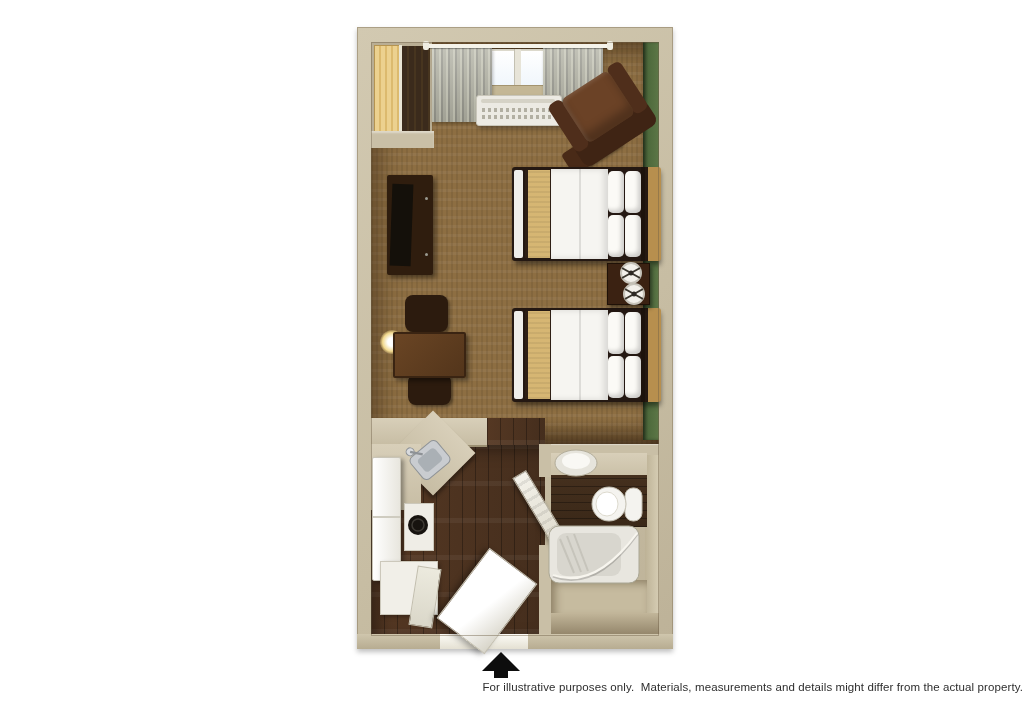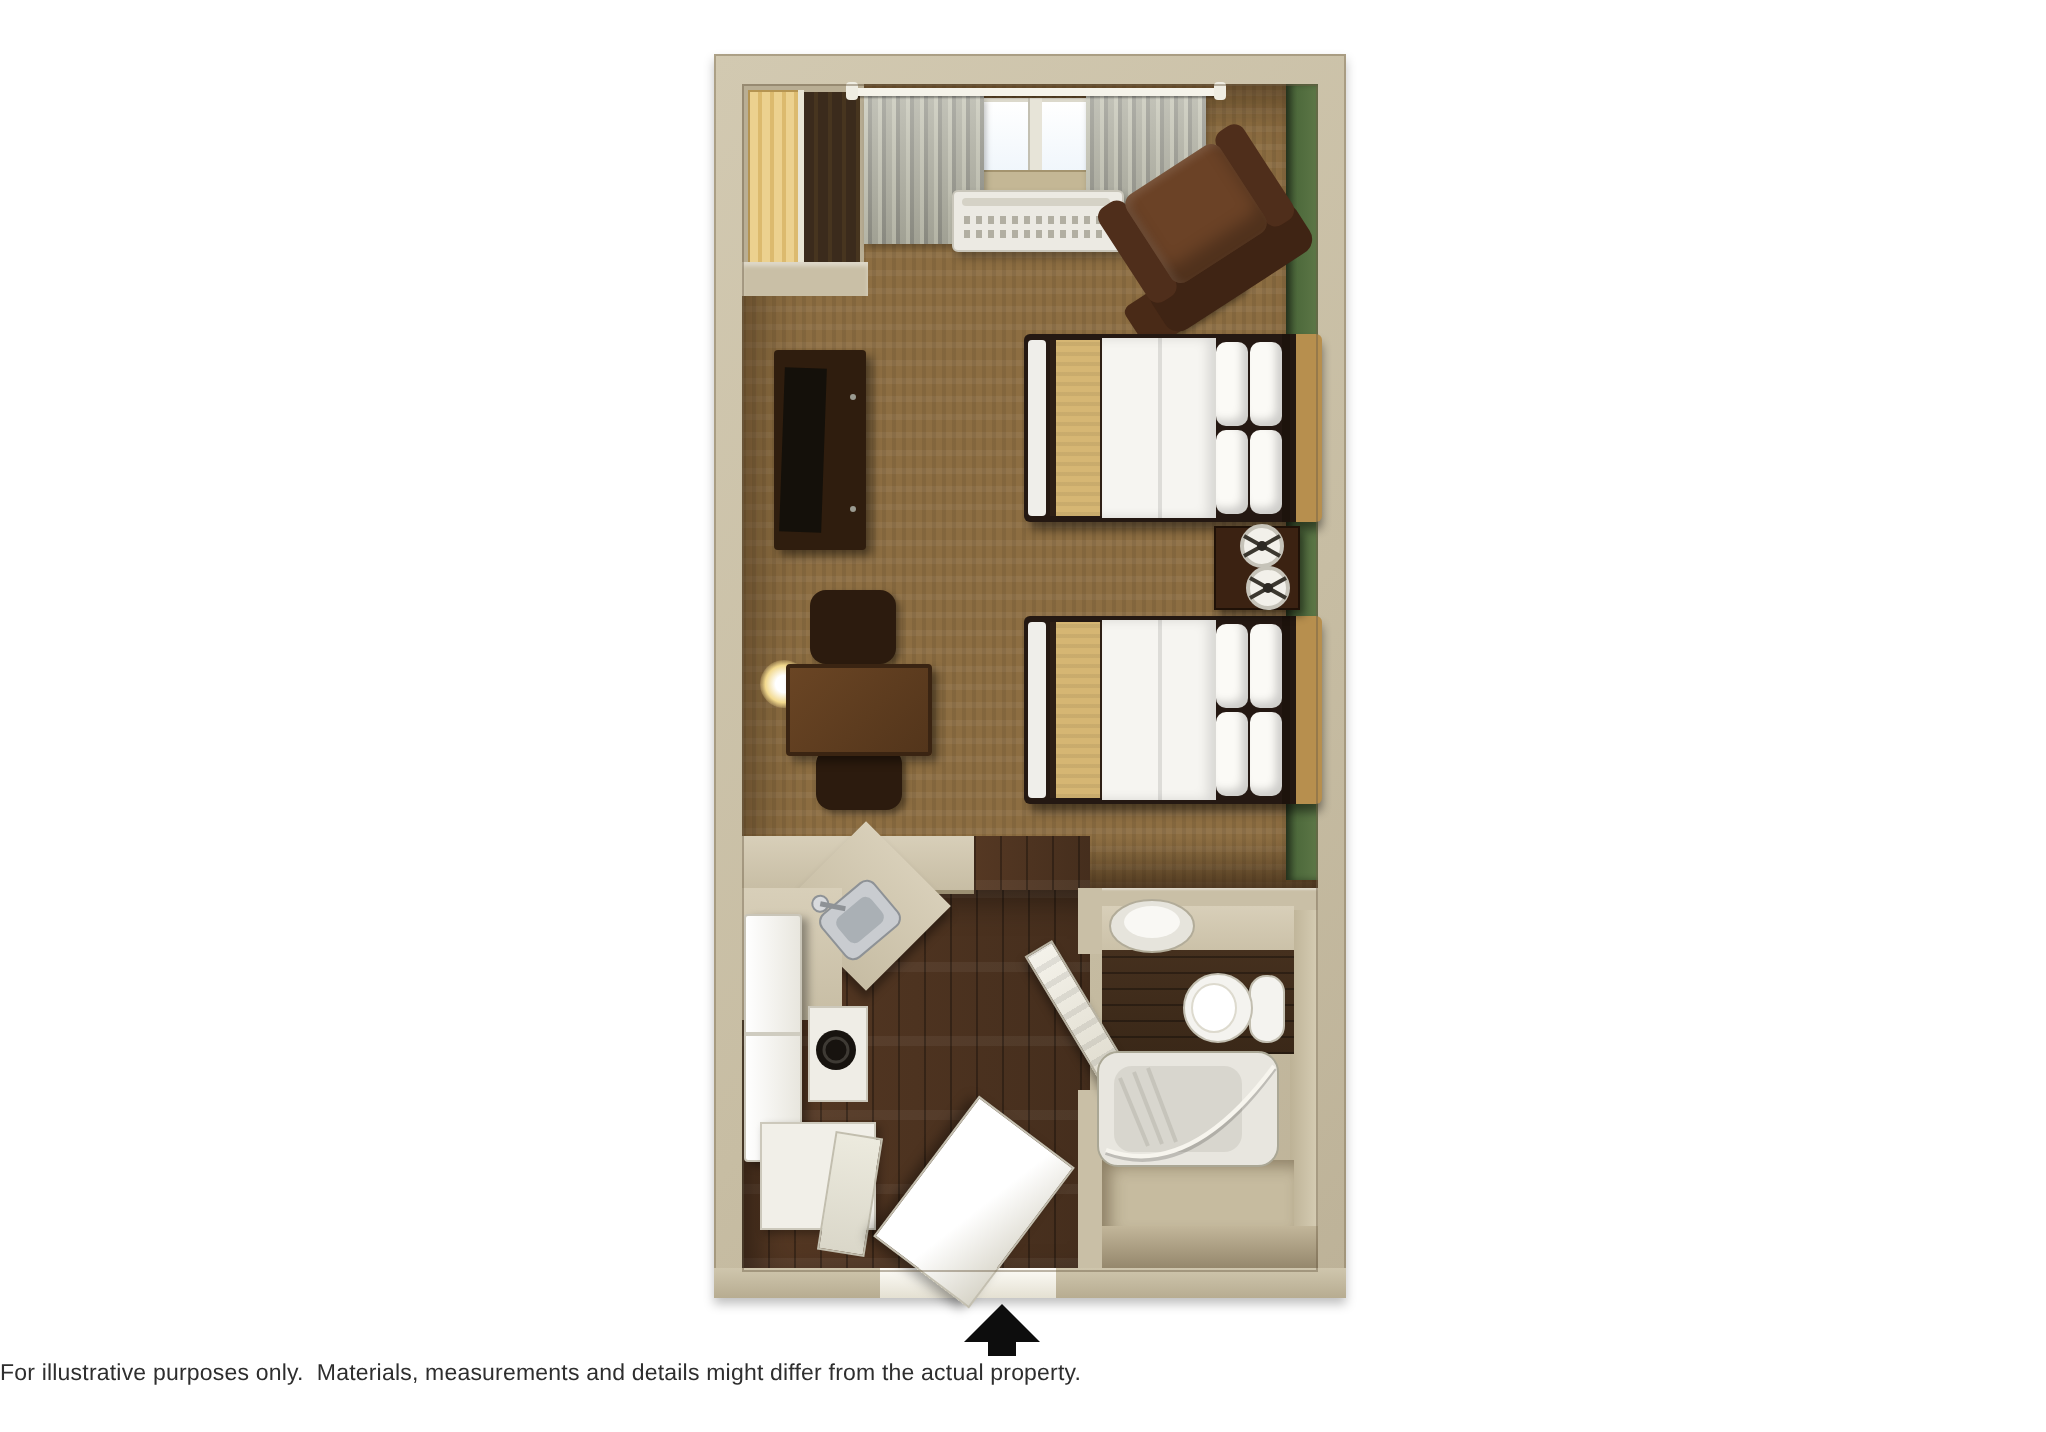--- a/index.html
+++ b/index.html
@@ -151,21 +151,21 @@
 
   
   .bottom-wall{left:0;top:607px;width:316px;height:15px;background:linear-gradient(#cfc6ad,#b7ac91);}
   .door-gap{left:83px;top:607px;width:88px;height:15px;background:linear-gradient(#fdfcf7,#e4e0d2);}
 
   
   .arrow{left:481px;top:652px;width:40px;}
   .arrow-head{width:0;height:0;margin:0 auto;border-left:19px solid transparent;
     border-right:19px solid transparent;border-bottom:19px solid #0d0d0d;}
   .arrow-stem{width:14px;height:8px;background:#0d0d0d;margin:-1px auto 0;}
-  .caption{position:absolute;left:0;right:0;top:681px;text-align:left;font-size:11.5px;
+  .caption{position:absolute;left:0;right:0;top:681px;text-align:right;font-size:11.5px;
     color:#2e2e2e;white-space:pre-wrap;letter-spacing:.1px;}
 
   .plan-svg{position:absolute;left:0;top:0;width:316px;height:622px;pointer-events:none;}
 </style>
 </head>
 <body>
 
 <div class="page">
 
   <div class="plan">

